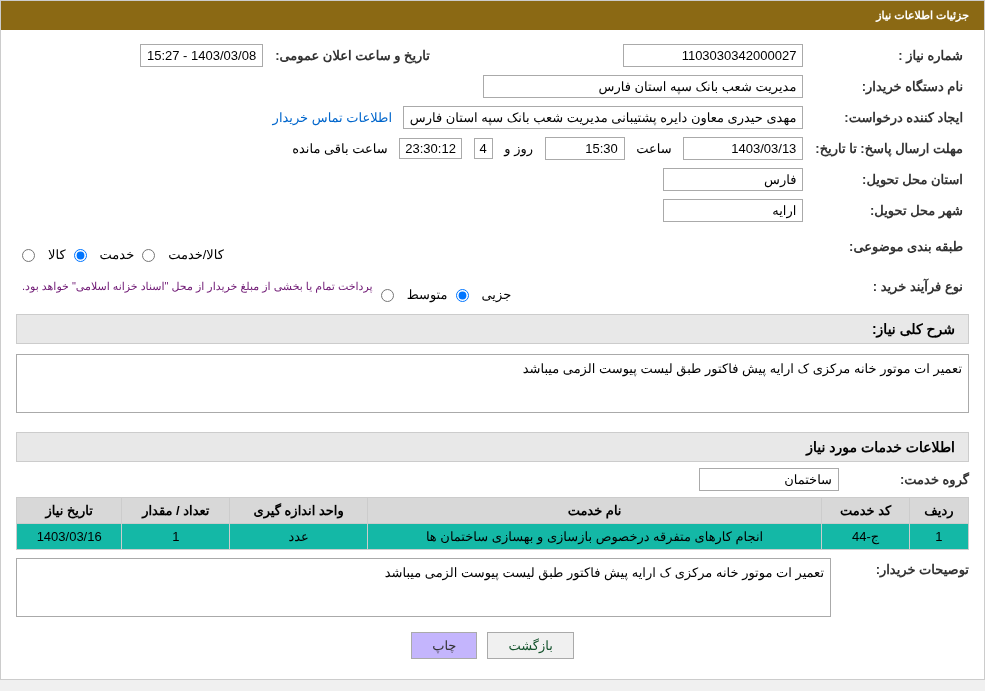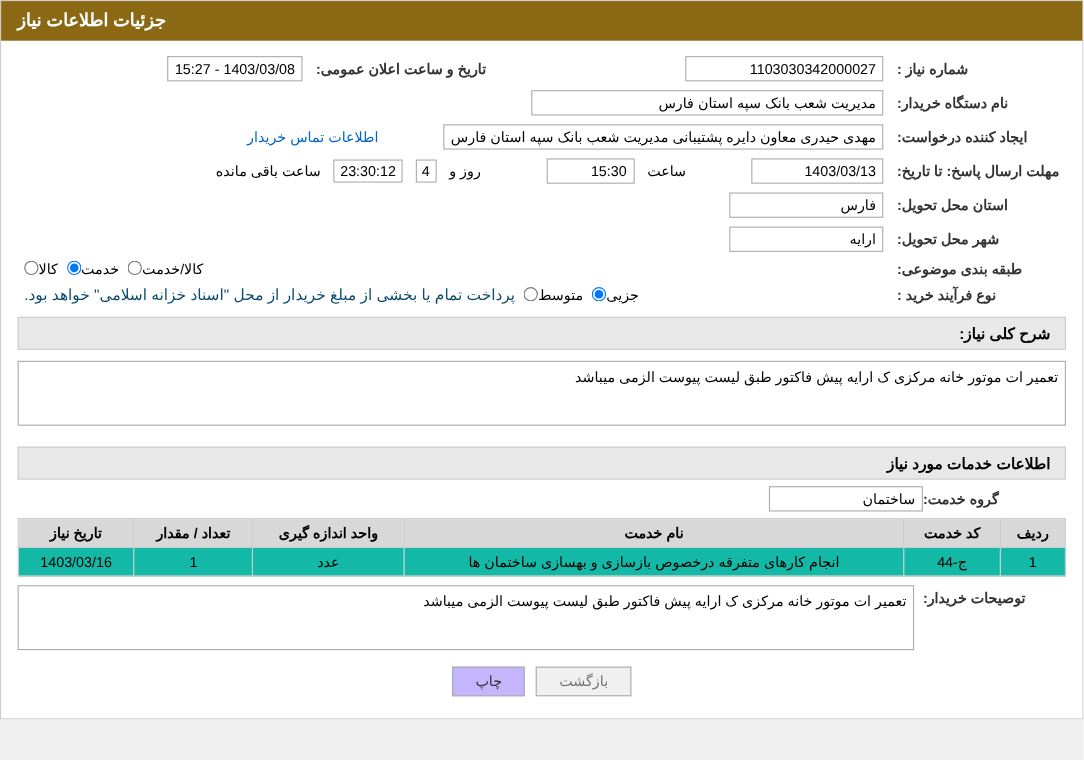--- a/index.html
+++ b/index.html
@@ -11,55 +11,54 @@
     }
     .page-container {
       max-width: 985px;
       margin: 0 auto;
       background: #fff;
       border: 1px solid #ccc;
     }
     .header-bar {
       background: #8B6914;
       color: #fff;
-      text-align: left;
+      text-align: right;
       padding: 8px 15px;
-      font-size: 16px;
+      font-size: 11px;
       font-weight: bold;
     }
     .main-content {
       padding: 10px 15px;
     }
     .info-table {
       width: 100%;
       border-collapse: collapse;
       margin-bottom: 8px;
     }
     .info-table td {
       padding: 4px 6px;
       vertical-align: middle;
     }
     .label-cell {
       color: #333;
       font-weight: bold;
       white-space: nowrap;
-      text-align: left;
+      text-align: right;
       width: 130px;
     }
     .value-cell {
       text-align: right;
     }
     .input-box {
       border: 1px solid #aaa;
       background: #fff;
       padding: 3px 6px;
       display: inline-block;
       min-width: 180px;
       text-align: right;
-      margin-left: 48px;
     }
     .input-box-wide {
       min-width: 320px;
     }
     .input-box-narrow {
       min-width: 120px;
     }
     .link-blue {
       color: #0066cc;
       text-decoration: none;
@@ -97,22 +96,23 @@
       text-align: center;
     }
     .radio-group {
       display: flex;
       align-items: center;
       gap: 8px;
       flex-direction: row-reverse;
     }
     .radio-item {
       display: flex;
-      align-items: flex-start;
-      gap: 0;
+      align-items: flex-end;
+      gap: 13px;
+      margin-top: 17px;
     }
     .services-table {
       width: 100%;
       border-collapse: collapse;
       margin-top: 6px;
     }
     .services-table th, .services-table td {
       border: 1px solid #ccc;
       padding: 5px 8px;
       text-align: center;
@@ -136,21 +136,21 @@
       cursor: pointer;
       font-family: Tahoma, Arial, sans-serif;
       font-size: 13px;
     }
     .btn-print {
       background: #c4b5fd;
       color: #333;
     }
     .btn-back {
       background: #f0f0f0;
-      color: #737373;
+      color: #14532d;
     }
     .group-service-row {
       display: flex;
       align-items: center;
       margin-bottom: 4px;
     }
   </style>
 </head>
 <body>
 
@@ -244,21 +244,21 @@
               <input type="radio" name="category" style="">
             </span>
           </span>
         </td>
       </tr>
 
       <tr>
         <td class="label-cell">نوع فرآیند خرید :</td>
         <td class="value-cell" colspan="3">
           <span class="radio-group">
-            <span style="font-size:14px; color:#0c4a6e;">پرداخت تمام یا بخشی از مبلغ خریدار از محل "اسناد خزانه اسلامی" خواهد بود.</span>
+            <span style="font-size:11px; color:#701a75;">پرداخت تمام یا بخشی از مبلغ خریدار از محل "اسناد خزانه اسلامی" خواهد بود.</span>
             <span class="radio-item">
               <span>متوسط</span>
               <input type="radio" name="purchase_type" style="">
             </span>
             <span class="radio-item">
               <span>جزیی</span>
               <input type="radio" name="purchase_type" checked="" style="">
             </span>
           </span>
         </td>

